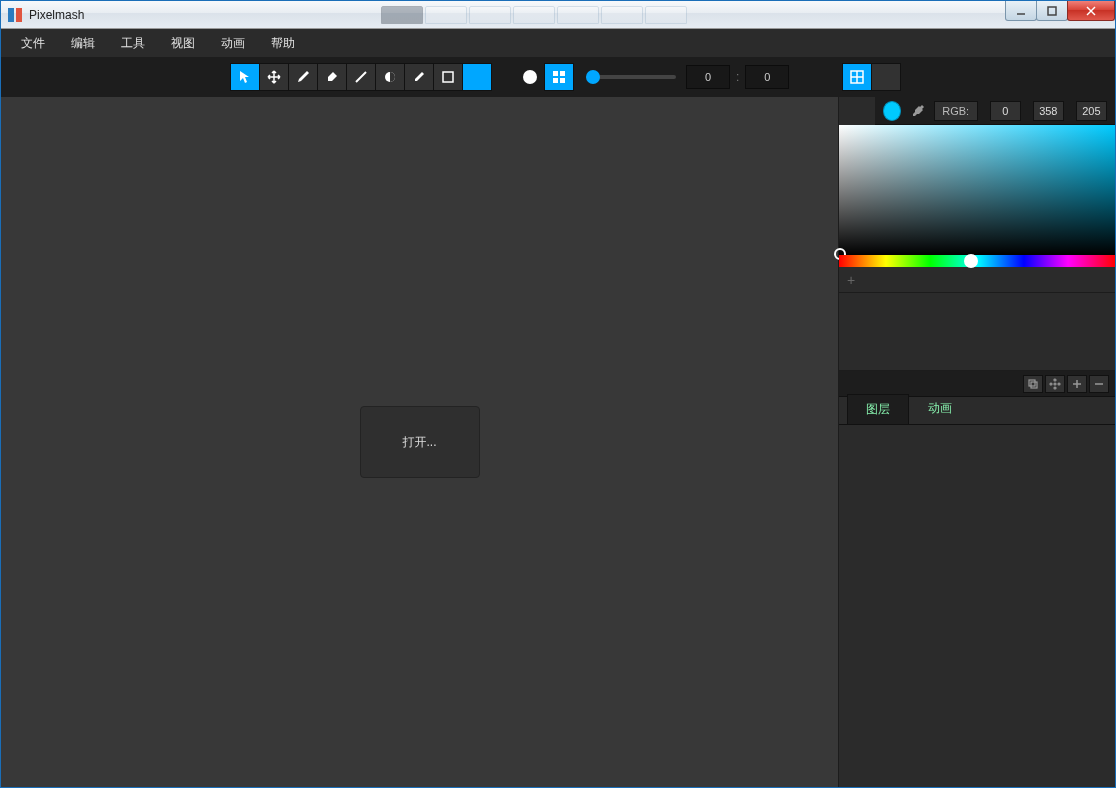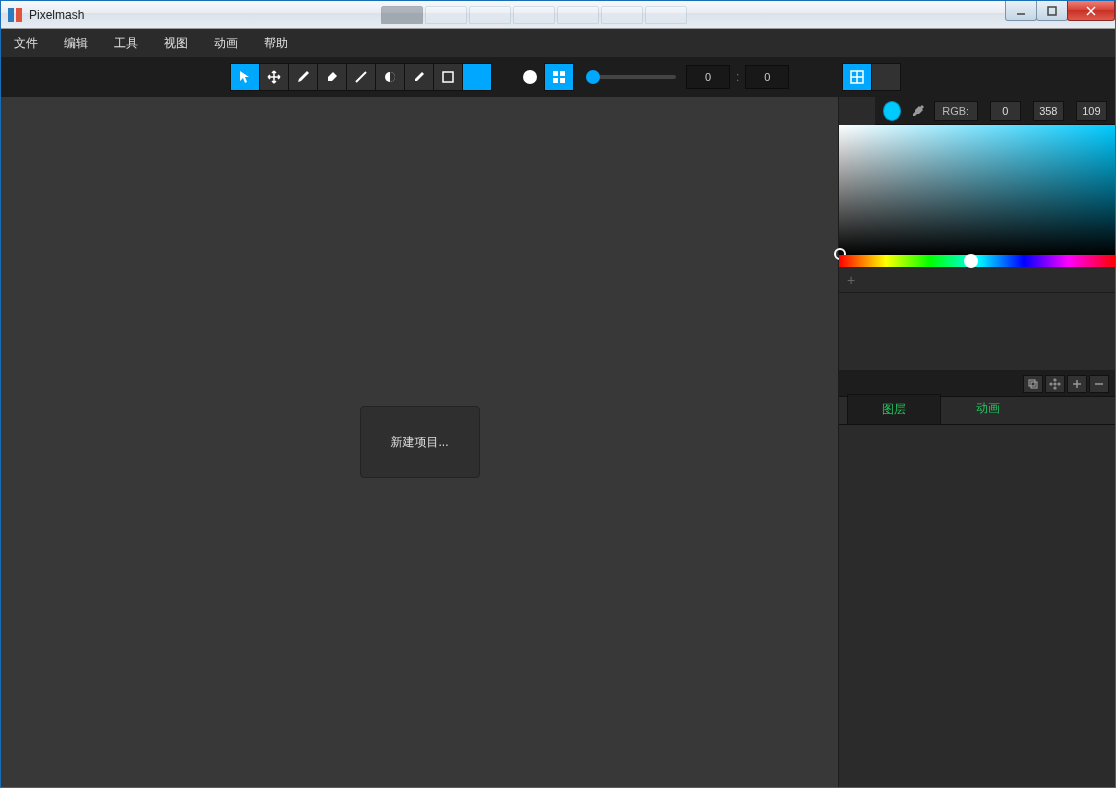--- a/index.html
+++ b/index.html
@@ -94,21 +94,21 @@
   flex-direction: column;
   min-height: 0;
 }
 
 
 .menu-bar {
   height: 28px;
   background: #2b2b2b;
   display: flex;
   align-items: center;
-  padding-left: 3px;
+  padding-left: 10px;
   gap: 6px;
 }
 .menu-item {
   padding: 4px 10px;
   font-size: 12px;
   color: #e2e2e2;
   border-radius: 3px;
 }
 
 
@@ -327,23 +327,23 @@
 
 .tabs-row {
   height: 28px;
   background: #2b2b2b;
   display: flex;
   align-items: flex-end;
   padding-left: 8px;
   border-bottom: 1px solid #111;
 }
 .tab {
-  padding: 6px 34px;
+  padding: 6px 18px;
   font-size: 12px;
-  color: #22c55e;
+  color: #86efac;
   border: 1px solid transparent;
 }
 .tab.active {
   background: #1d1d1d;
   border: 1px solid #111;
   border-bottom: none;
 }
 
 .layers-body {
   flex: 1;
@@ -485,37 +485,37 @@
           </svg>
         </div>
         <div class="tool-btn empty-btn"></div>
       </div>
     </div>
 
     <div class="body">
 
       <div class="canvas-area">
         <div class="big-btn">
-          <span>新建项目...</span>
+          <span>打开...</span>
         </div>
       </div>
 
       <div class="right-panel">
 
         <div class="color-header">
           <div class="color-swatch"></div>
           <div class="eyedrop">
             <svg width="14" height="14" viewBox="0 0 14 14">
                 <path fill="#999" d="M11 1 L13 3 L11 5 L12 6 L8 10 L6 10 L4 12 L2 12 L2 10 L4 8 L4 6 L8 2 L9 3 Z"></path>
               </svg>
           </div>
           <div class="rgb-label-box">RGB:</div>
           <div class="rgb-val">0</div>
           <div class="rgb-val">358</div>
-          <div class="rgb-val">109</div>
+          <div class="rgb-val">205</div>
         </div>
 
         <div class="sv-picker">
           <div class="sv-cursor"></div>
         </div>
 
         <div class="hue-bar">
           <div class="hue-cursor"></div>
         </div>
 

